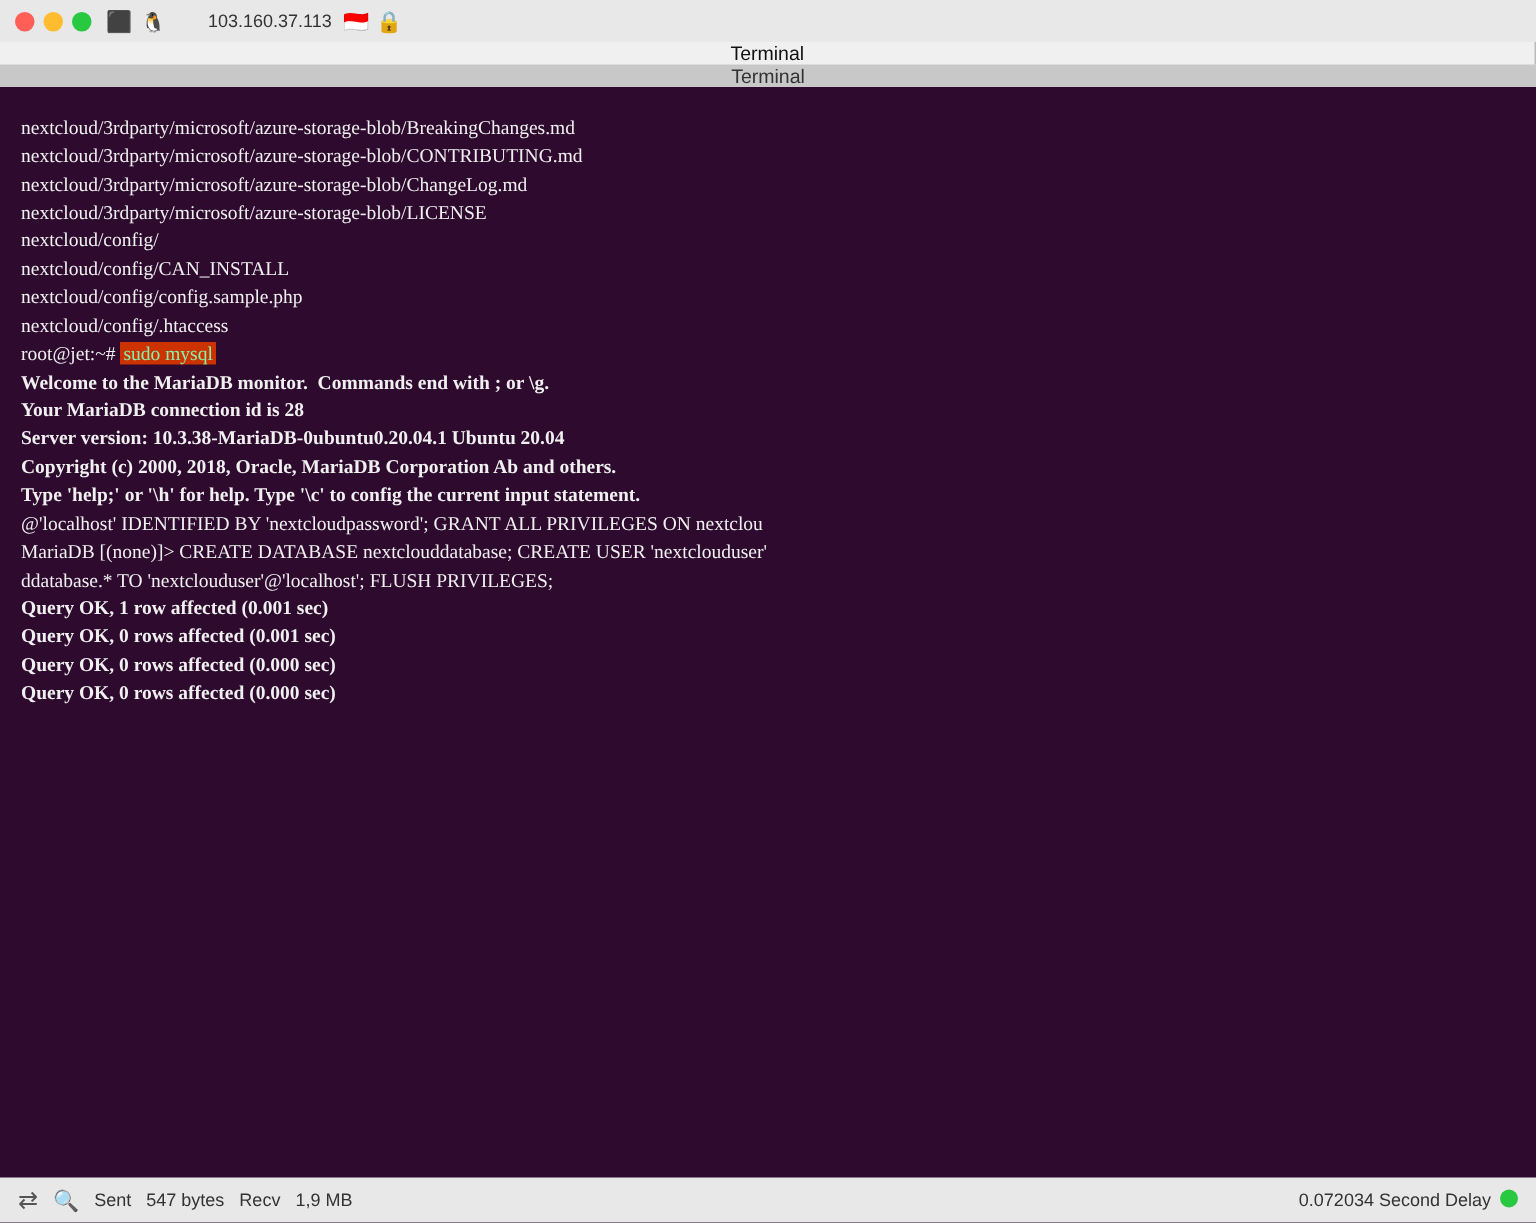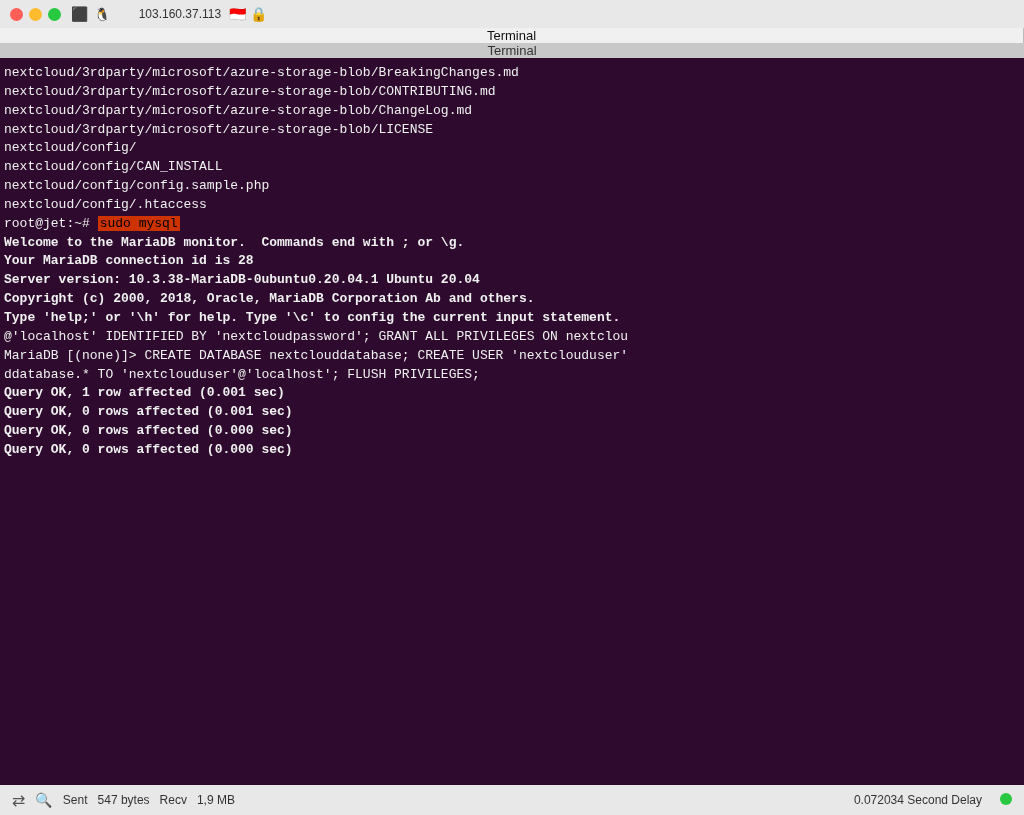--- a/index.html
+++ b/index.html
@@ -68,33 +68,34 @@
       background: #f0f0f0;
       color: #111;
     }
     .tab:last-child { border-right: none; }
 
     
     .terminal {
       width: 100%;
       height: calc(815px - 28px - 30px - 30px);
       background: #2d0a2e;
-      padding: 6px 4px;
+      padding: 6px 14px;
       overflow: hidden;
-      font-family: Liberation Mono, monospace;
+      font-family: Liberation Serif, serif;
       font-size: 13px;
       color: #f0f0f0;
       line-height: 1.45;
+      margin-top: 12px;
     }
 
     .line { white-space: pre; }
     .line.bold { font-weight: bold; }
     .cmd-highlight {
       background: #cc3300;
-      color: #000000;
+      color: #86efac;
       padding: 0 2px;
     }
 
     
     .statusbar {
       width: 100%;
       height: 30px;
       background: #e8e8e8;
       display: flex;
       align-items: center;
@@ -106,21 +107,21 @@
       bottom: 0;
     }
     .status-icon {
       font-size: 16px;
       color: #555;
     }
     .status-delay {
       margin-left: auto;
       display: flex;
       align-items: flex-start;
-      gap: 18px;
+      gap: 6px;
     }
     .green-dot {
       width: 12px;
       height: 12px;
       border-radius: 50%;
       background: #28c840;
     }
   </style>
 </head>
 <body>

